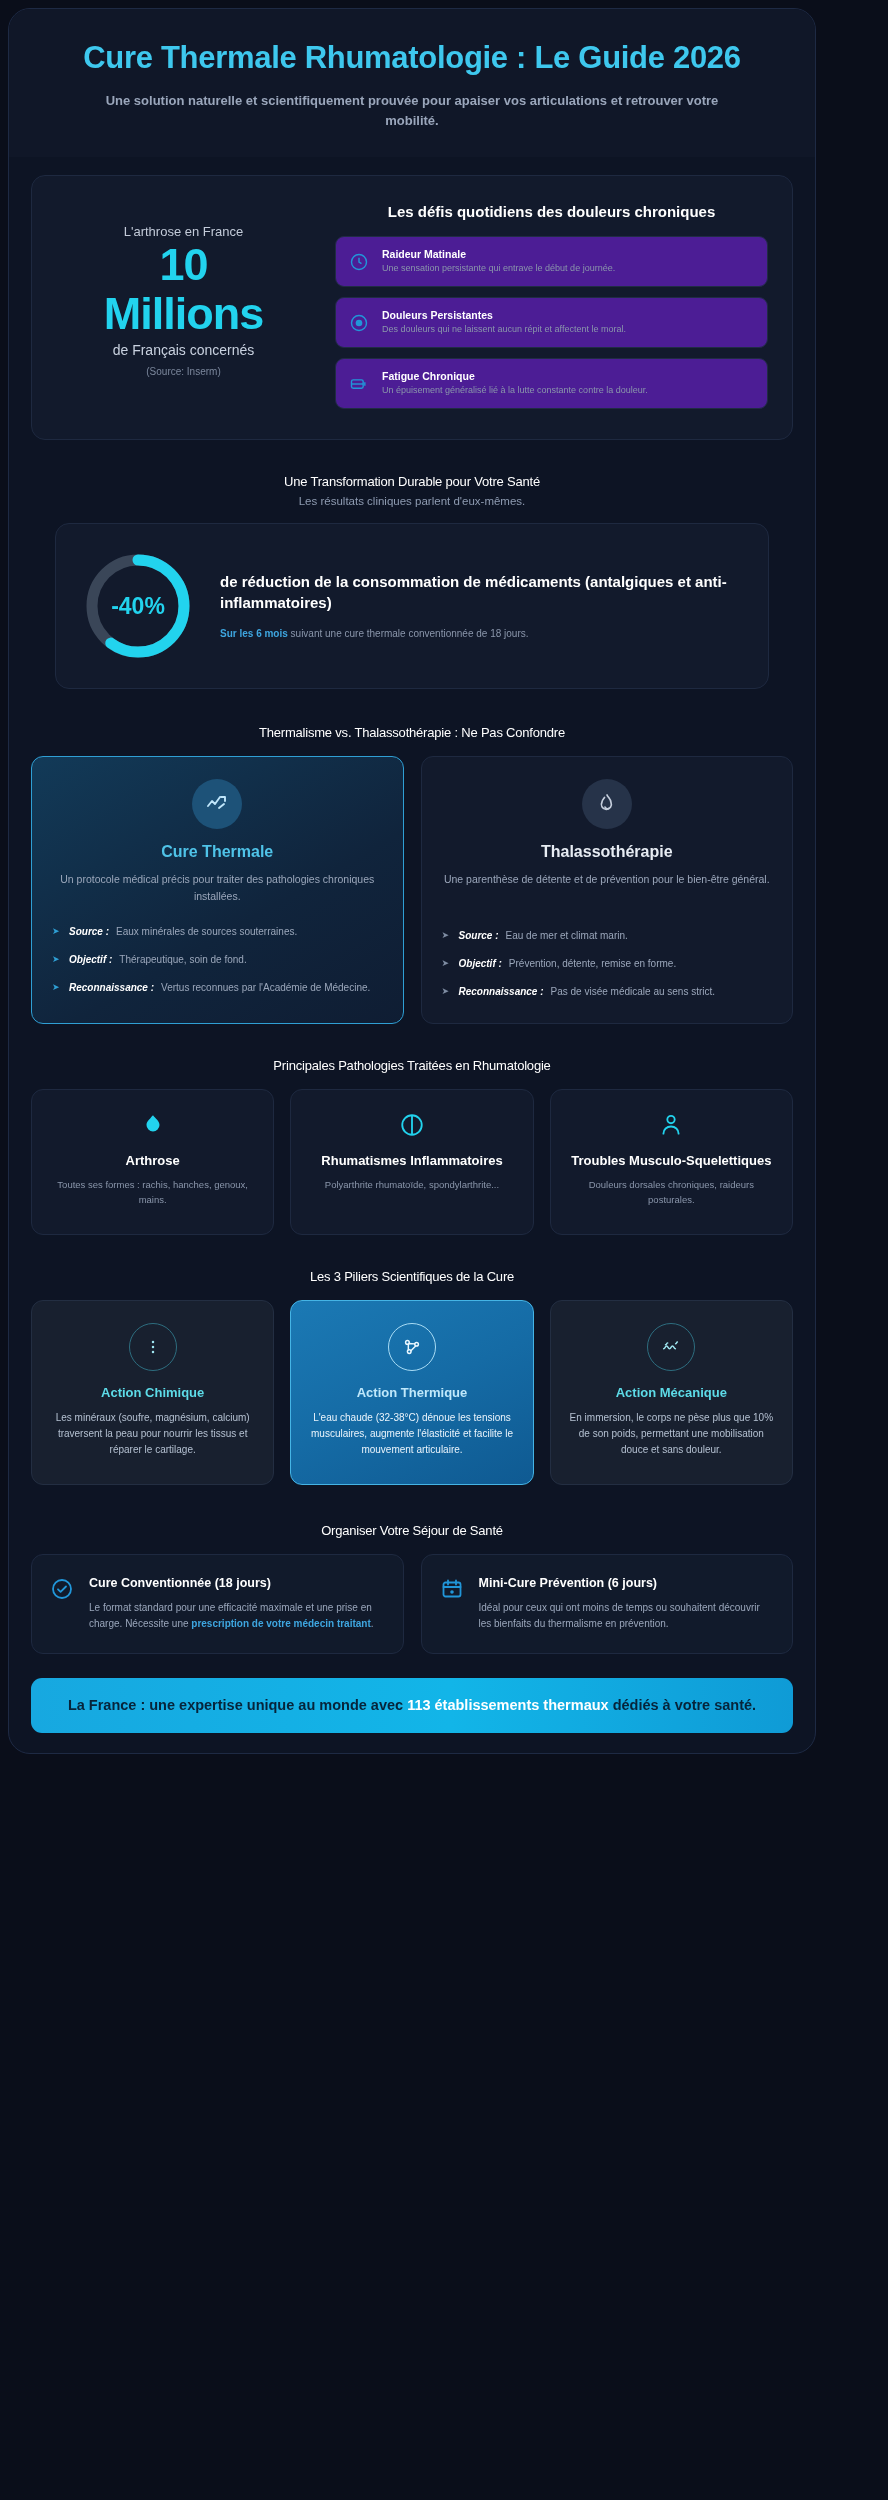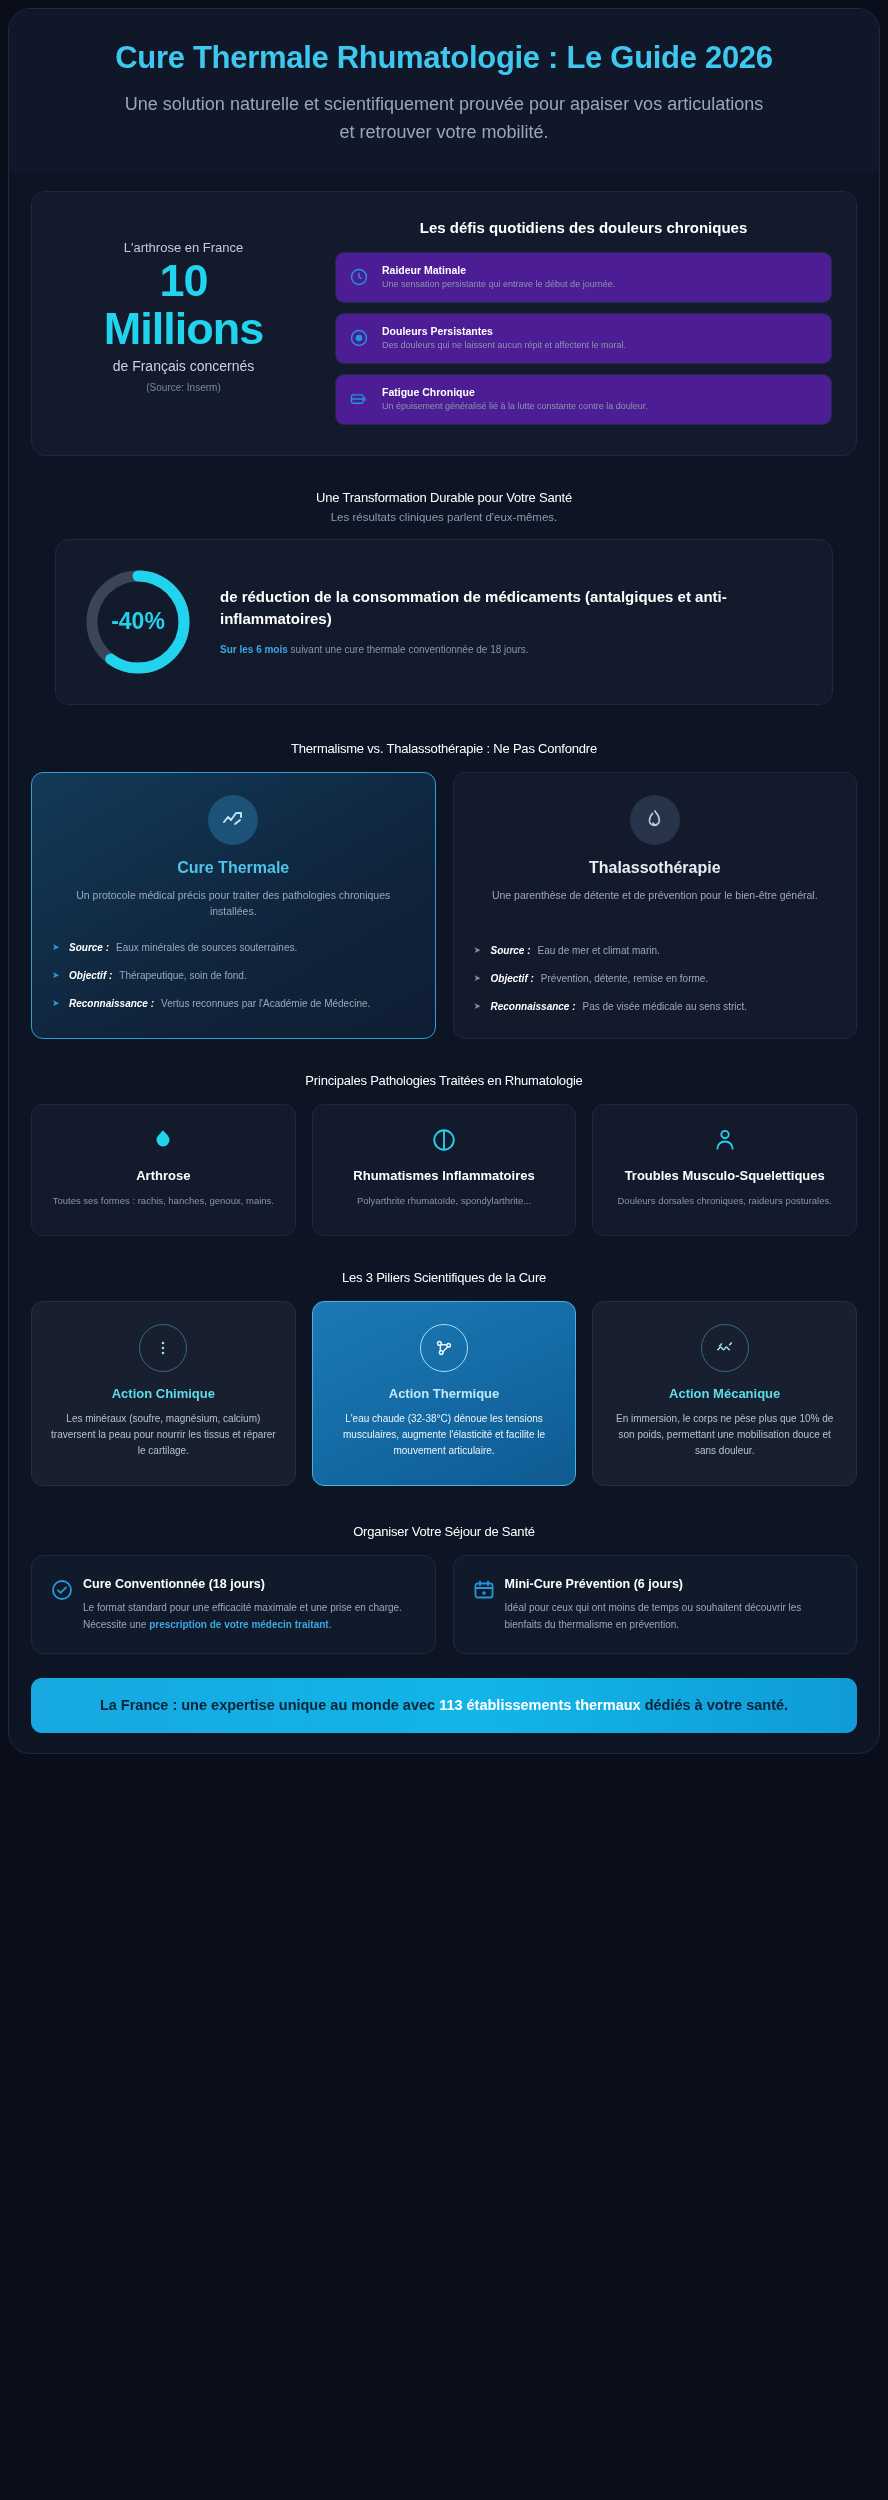--- a/index.html
+++ b/index.html
@@ -4,21 +4,21 @@
 <style>
   * { box-sizing: border-box; margin: 0; padding: 0; }
   html, body {
     width: 888px;
     background: #0a0e1a;
     font-family: "Liberation Sans", sans-serif;
   }
   body { padding: 8px; }
 
   .page {
-    width: 872px;
+    width: 808px;
     background: #0d1424;
     border: 1px solid #1e2a44;
     border-radius: 22px;
     padding: 0 0 10px 0;
     overflow: hidden;
   }
 
   
   .hero {
     padding: 30px 40px 26px 40px;
@@ -27,26 +27,27 @@
   }
   .hero h1 {
     font-size: 31px;
     font-weight: bold;
     color: #3ec8ee;
     line-height: 1.22;
     letter-spacing: -0.3px;
   }
   .hero p {
     margin-top: 14px;
-    font-size: 18px;
+    font-size: 13px;
     color: #9aa6bb;
     line-height: 1.55;
     max-width: 640px;
     margin-left: auto;
     margin-right: auto;
+    font-weight: bold;
   }
 
   
   .section { padding: 0 22px; }
   .section-pad { padding: 26px 22px 0 22px; }
   .sec-title {
     text-align: center;
     color: #ffffff;
     font-weight: normal;
     font-size: 13px;
@@ -206,21 +207,21 @@
 
   
   .sejour-wrap { display: flex; gap: 17px; }
   .sejour {
     flex: 1;
     background: #111a2b;
     border: 1px solid #1e2940;
     border-radius: 12px;
     padding: 20px 18px;
     display: flex;
-    gap: 7px;
+    gap: 13px;
   }
   .sejour-ico { flex: 0 0 26px; color: #2196d9; padding-top: 2px; }
   .sejour h4 { color: #ffffff; font-size: 12.5px; font-weight: bold; line-height: 1.35; margin-bottom: 8px; }
   .sejour p { color: #9aa6bb; font-size: 10px; line-height: 1.65; }
   .sejour p b { color: #3ea6e0; }
 
   
   .banner {
     margin: 24px 22px 10px 22px;
     background: linear-gradient(90deg, #17a8e0 0%, #12b5e8 55%, #0f9bd6 100%);

